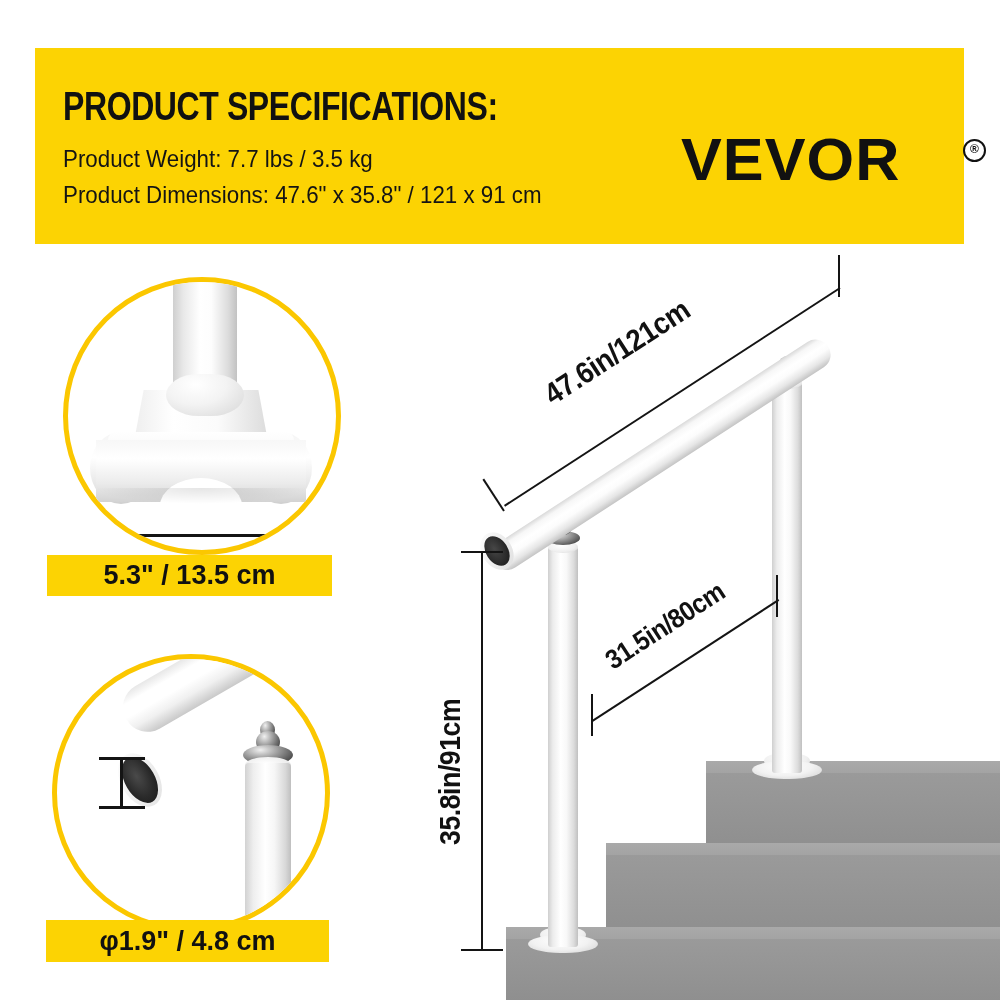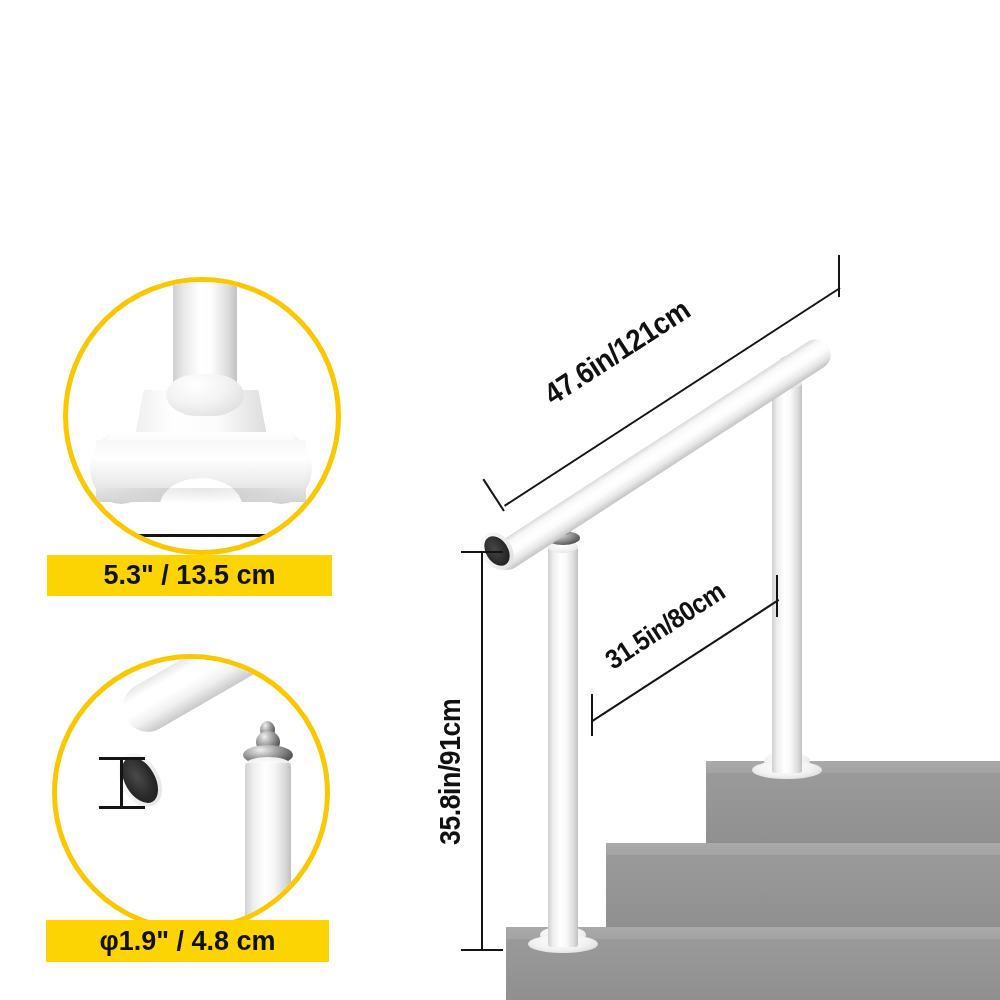--- a/index.html
+++ b/index.html
@@ -346,20 +346,30 @@
   #dim-height-label {
     left: 14px; top: 590px; font-size: 29px;
     transform: rotate(-90deg) scaleX(0.92); transform-origin: left top;
   }
 </style>
 </head>
 <body>
 
 <div id="page">
 
+  <div id="spec-banner">
+    <div id="spec-title">PRODUCT SPECIFICATIONS:</div>
+    <div class="spec-line" id="spec-weight">Product Weight: 7.7 lbs / 3.5 kg</div>
+    <div class="spec-line" id="spec-dims">Product Dimensions: 47.6" x 35.8" / 121 x 91 cm</div>
+
+    <div id="vevor-logo">
+      <div id="vevor-word">VEVOR</div>
+      <div id="vevor-reg">®</div>
+    </div>
+  </div>
 
   <div class="detail-circle" id="circle-base">
     <div id="bp-tube"></div>
     <div id="bp-lobe-l" class="bp-lobe"></div>
     <div id="bp-lobe-r" class="bp-lobe"></div>
     <div id="bp-riser"></div>
     <div id="bp-tube-foot"></div>
     <div id="bp-top-bevel"></div>
     <div id="bp-plate"></div>
     <div id="bp-notch"></div>

